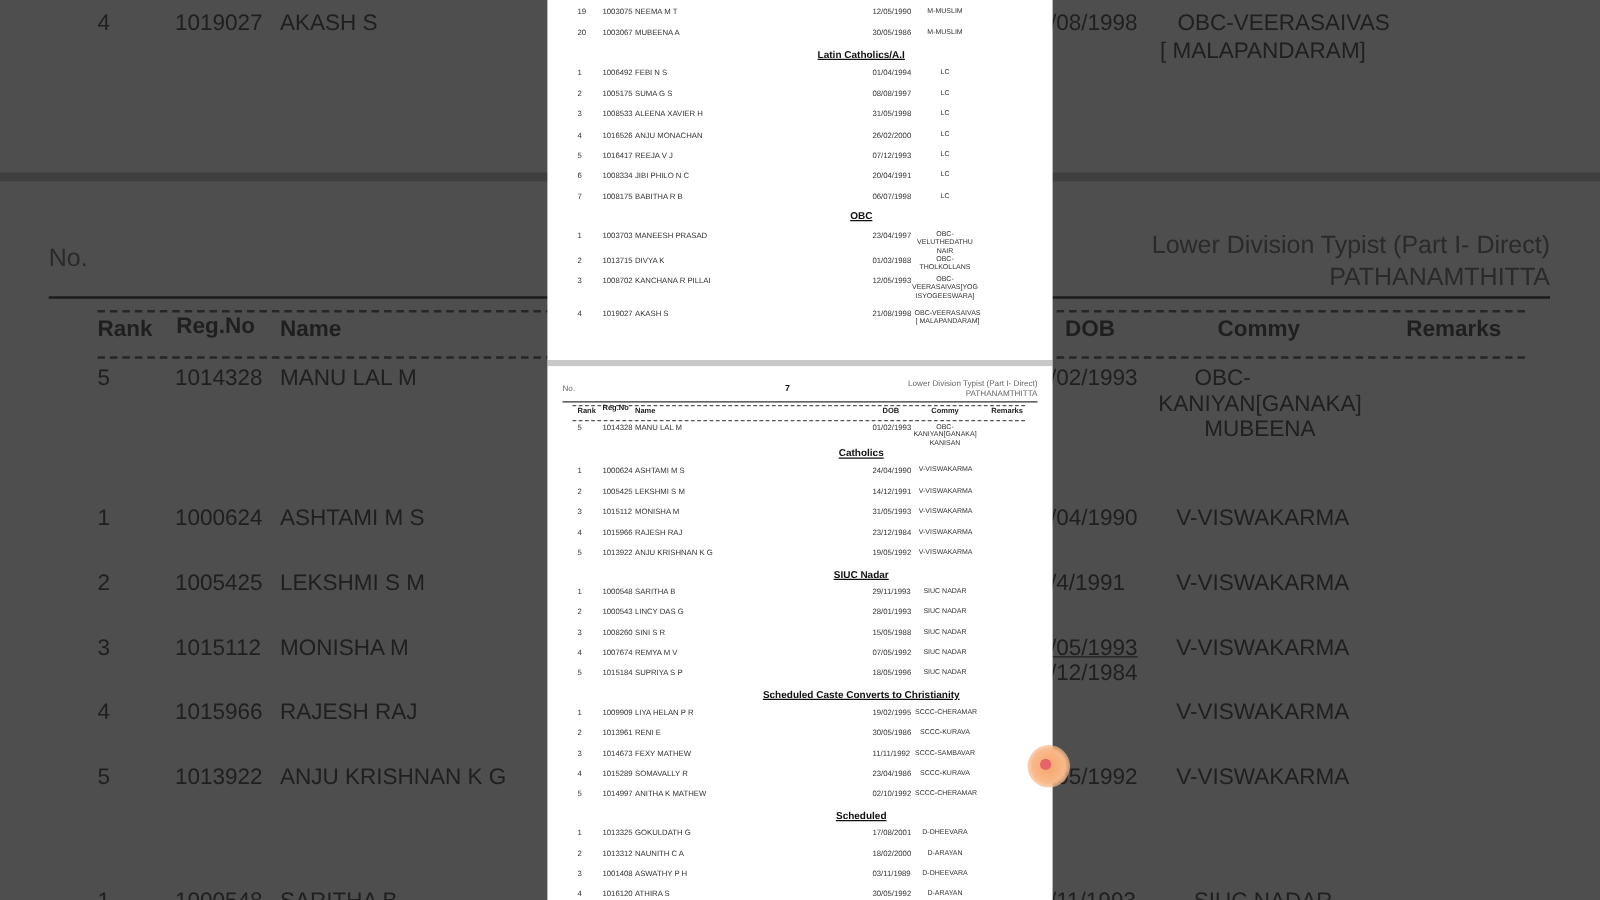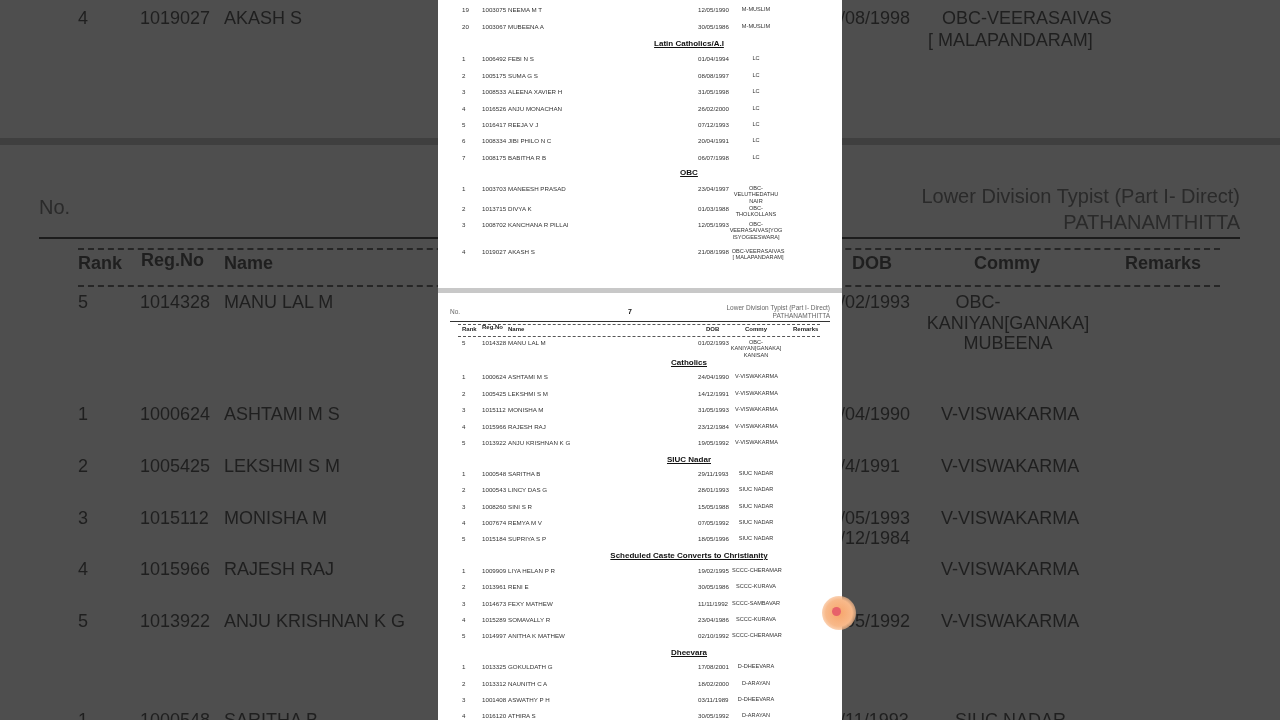--- a/index.html
+++ b/index.html
@@ -88,21 +88,21 @@
 
     <span class="bg-text" style="left:78px;top:456px;">2</span>
     <span class="bg-text" style="left:140px;top:456px;">1005425</span>
     <span class="bg-text" style="left:224px;top:456px;">LEKSHMI S M</span>
     <span class="bg-text" style="left:840px;top:456px;">/4/1991</span>
     <span class="bg-text" style="left:941px;top:456px;">V-VISWAKARMA</span>
 
     <span class="bg-text" style="left:78px;top:508px;">3</span>
     <span class="bg-text" style="left:140px;top:508px;">1015112</span>
     <span class="bg-text" style="left:224px;top:508px;">MONISHA M</span>
-    <span class="bg-text" style="left:840px;top:508px;">/05/1993</span>
+    <span class="bg-text" style="left:840px;top:508px;text-decoration:underline;">/05/1993</span>
     <span class="bg-text" style="left:941px;top:508px;">V-VISWAKARMA</span>
 
     <span class="bg-text" style="left:78px;top:559px;">4</span>
     <span class="bg-text" style="left:140px;top:559px;">1015966</span>
     <span class="bg-text" style="left:224px;top:559px;">RAJESH RAJ</span>
     <span class="bg-text" style="left:840px;top:528px;">/12/1984</span>
     <span class="bg-text" style="left:941px;top:559px;">V-VISWAKARMA</span>
 
     <span class="bg-text" style="left:78px;top:611px;">5</span>
     <span class="bg-text" style="left:140px;top:611px;">1013922</span>
@@ -352,21 +352,21 @@
       <span class="c-commy">SCCC-KURAVA</span>
     </div>
     <div class="row" style="top:339px;">
       <span class="c-rank">5</span>
       <span class="c-reg">1014997</span>
       <span class="c-name">ANITHA K MATHEW</span>
       <span class="c-dob">02/10/1992</span>
       <span class="c-commy" style="text-align:left;left:294px;">SCCC-CHERAMAR</span>
     </div>
 
-    <div class="sect" style="top:355px;">Dheevara</div>
+    <div class="sect" style="top:355px;">Scheduled</div>
     <div class="row" style="top:370px;">
       <span class="c-rank">1</span>
       <span class="c-reg">1013325</span>
       <span class="c-name">GOKULDATH G</span>
       <span class="c-dob">17/08/2001</span>
       <span class="c-commy">D-DHEEVARA</span>
     </div>
     <div class="row" style="top:387px;">
       <span class="c-rank">2</span>
       <span class="c-reg">1013312</span>

